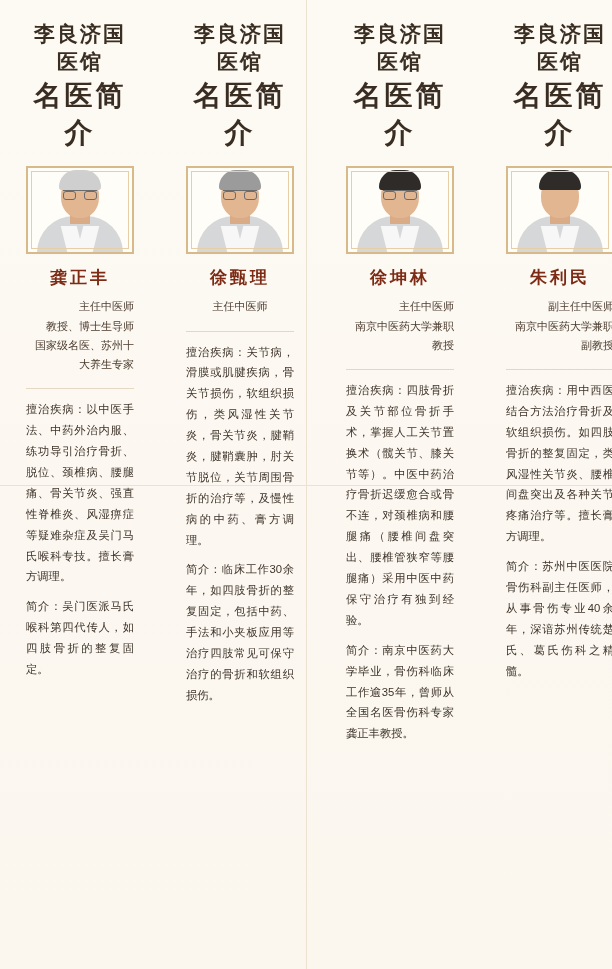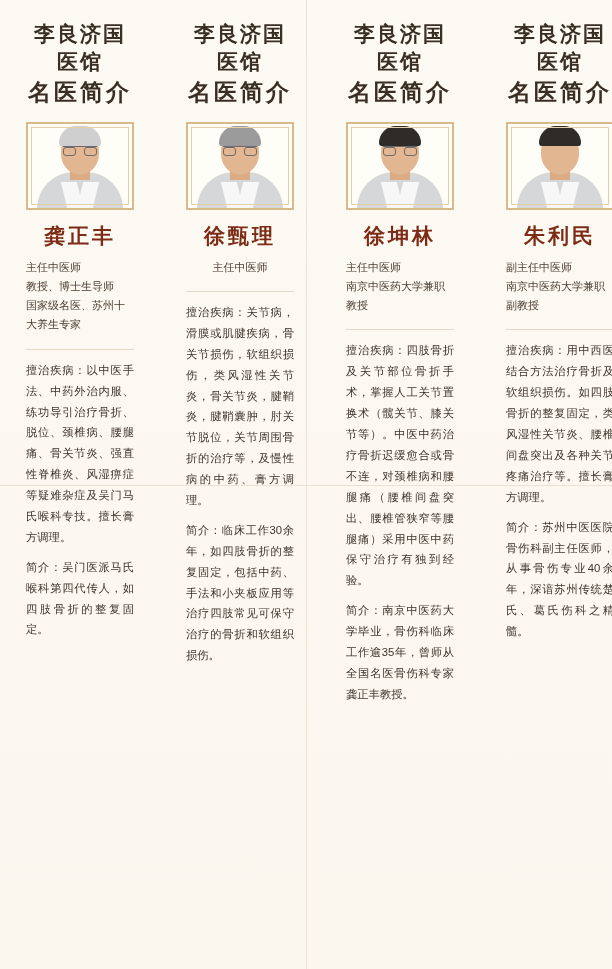--- a/index.html
+++ b/index.html
@@ -58,21 +58,21 @@
     font-size: 21px;
     font-weight: bold;
     color: #3a2d22;
     letter-spacing: 2px;
     line-height: 1.35;
     text-align: center;
     margin: 0;
   }
   .clinic-sub {
     font-family: "Liberation Serif", serif;
-    font-size: 23px;
+    font-size: 28px;
     font-weight: bold;
     color: #3a2d22;
     letter-spacing: 3px;
     line-height: 1.35;
     text-align: center;
     margin: 0 0 14px 0;
   }
   .portrait-frame {
     position: relative;
     width: 108px;
@@ -176,29 +176,29 @@
     left: 50%;
     bottom: -6px;
     transform: translateX(-50%);
     width: 86px;
     height: 42px;
     border-radius: 44px 44px 6px 6px;
     background: #d6d7d9;
   }
   .doctor-name {
     font-family: "Liberation Serif", serif;
-    font-size: 21px;
+    font-size: 17px;
     font-weight: bold;
     color: #7d2b15;
     letter-spacing: 3px;
     margin: 2px 0 8px 0;
     text-align: center;
   }
   .titles {
-    text-align: left;
+    text-align: right;
     font-size: 11px;
     color: #4a3b2e;
     line-height: 1.75;
     margin-bottom: 10px;
   }
   .divider {
     width: 100%;
     height: 1px;
     background: #e4d8c4;
     margin: 4px 0 10px 0;

